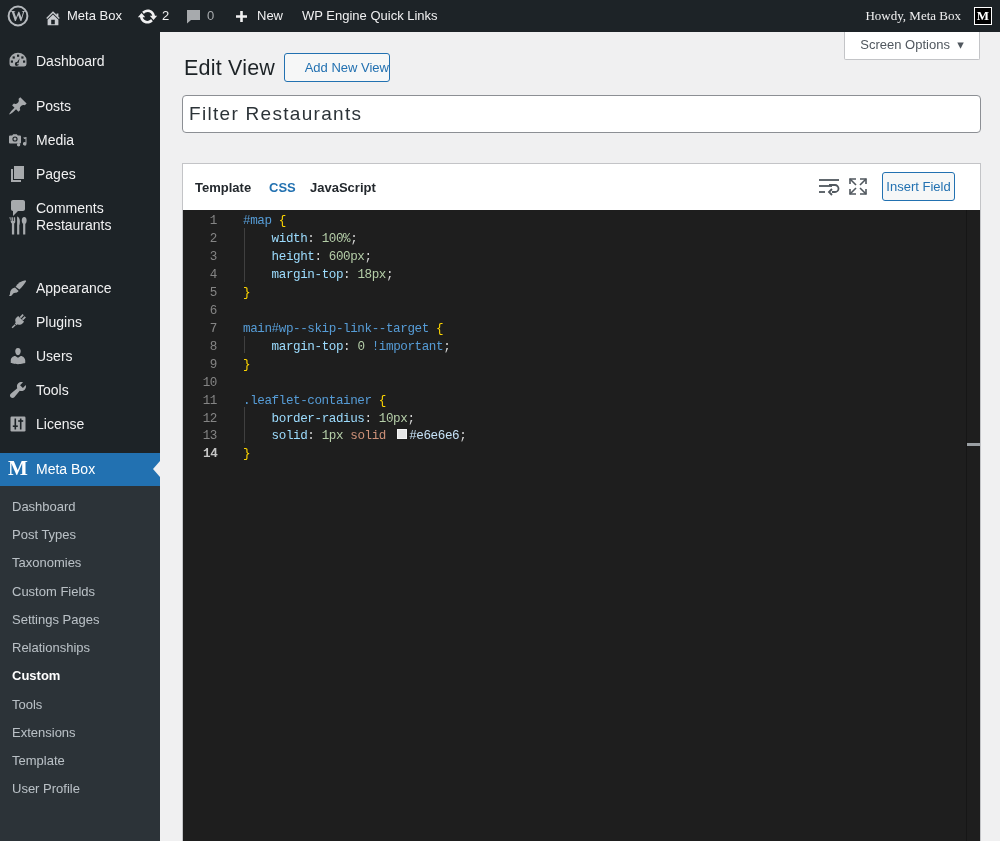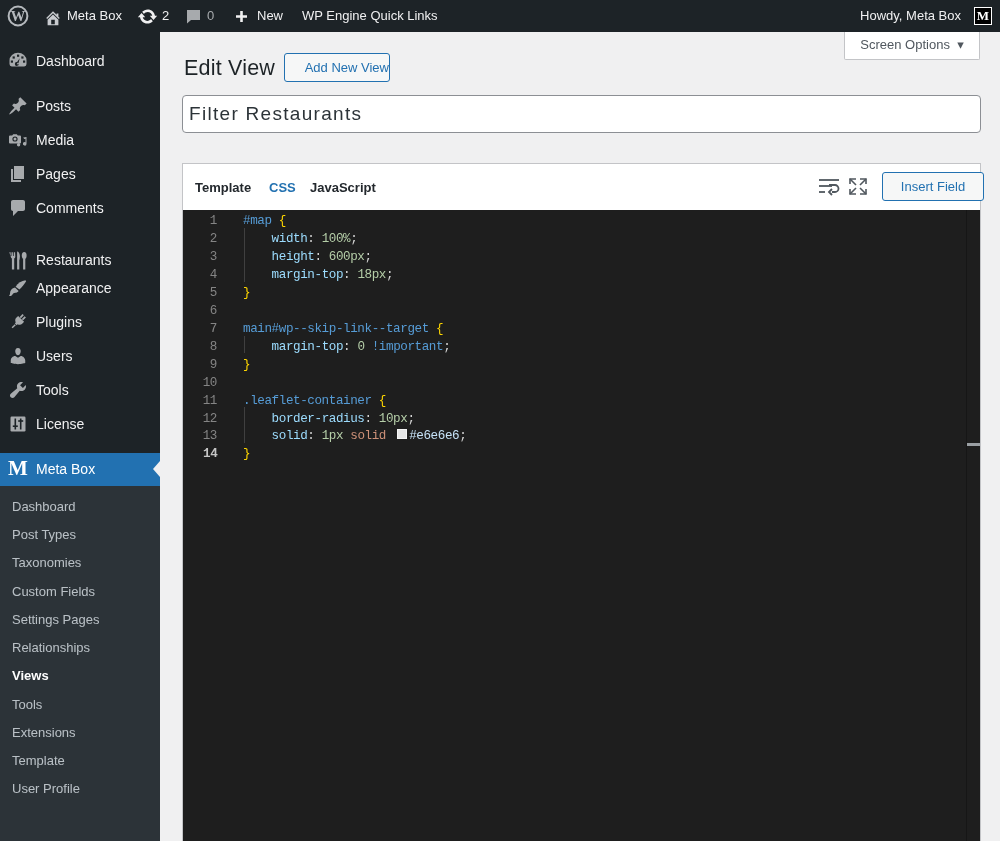--- a/index.html
+++ b/index.html
@@ -30,21 +30,21 @@
 #screenopt { position:absolute; left:844px; top:32px; width:136px; height:28px; background:#fff; border:1px solid #c3c4c7; border-top:none; border-radius:0 0 2px 2px; color:#50575e; font-size:13px; line-height:26px; text-align:center; }
 h1 { position:absolute; left:184px; top:55.5px; font-size:21.5px; font-weight:400; color:#1d2327; letter-spacing:0.2px; }
 #addnew { position:absolute; left:284px; top:53px; width:106px; height:29px; background:#f6f7f7; border:1px solid #2271b1; border-radius:3px; color:#2271b1; font-size:13px; text-align:right; line-height:27px; }
 #titlebox { position:absolute; left:182px; top:95px; width:799px; height:38px; background:#fff; border:1px solid #8c8f94; border-radius:4px; color:#2c3338; font-size:19px; letter-spacing:1.3px; line-height:36px; padding-left:6px; }
 
 #panel { position:absolute; left:182px; top:163px; width:799px; height:678px; background:#fff; border:1px solid #c3c4c7; border-bottom:none; }
 .tab { position:absolute; top:180px; font-size:13px; font-weight:700; color:#23282d; }
 #tab-t { left:195px; }
 #tab-c { left:269px; color:#2271b1; }
 #tab-j { left:310px; }
-#insertf { position:absolute; left:882px; top:172px; width:102px; height:29px; background:#f6f7f7; border:1px solid #2271b1; border-radius:3px; color:#2271b1; font-size:13px; text-align:center; line-height:27px; }
+#insertf { position:absolute; left:882px; top:172px; width:73px; height:29px; background:#f6f7f7; border:1px solid #2271b1; border-radius:3px; color:#2271b1; font-size:13px; text-align:center; line-height:27px; }
 
 
 #editor { position:absolute; left:183px; top:210px; width:797px; height:631px; background:#1e1e1e; }
 #gutter { position:absolute; left:183px; top:213.2px; width:34px; text-align:right; font-family:"Liberation Mono",monospace; font-size:12.6px; letter-spacing:-0.41px; line-height:17.94px; color:#858585; white-space:pre; }
 #code { position:absolute; left:243px; top:213.2px; font-family:"Liberation Mono",monospace; font-size:12.6px; letter-spacing:-0.41px; line-height:17.94px; color:#d4d4d4; white-space:pre; }
 #code .s { color:#569cd6;text-align:right; }
 #code .p { color:#9cdcfe; }
 #code .v { color:#b5cea8; }
 #code .b { color:#ffd700; }
 #code .o { color:#ce9178; }
@@ -83,21 +83,21 @@
       </svg>
     </span>
   <span class="it" style="left:207px; color:#a7aaad;">0</span>
   <span class="it" style="left:236px; top:11px; height:10px;">
       <svg width="11" height="11" viewBox="0 0 11 11">
         <path d="M4.2 0 h2.6 v4.2 h4.2 v2.6 h-4.2 v4.2 h-2.6 v-4.2 h-4.2 v-2.6 h4.2 Z" fill="#f0f0f1"></path>
       </svg>
     </span>
   <span class="it" style="left:257px;">New</span>
   <span class="it" style="left:302px;">WP Engine Quick Links</span>
-  <span class="it" style="right:39px;">Howdy, Meta Box</span>
+  <span class="it" style="right:39px;font-family:Liberation Serif, serif;">Howdy, Meta Box</span>
   <span class="it" style="left:974px; top:7px; width:18px; height:18px; background:#000; border:1.5px solid #fff; text-align:center; line-height:15px; font-family:'Liberation Serif',serif; font-weight:700; font-size:13px; color:#fff;">M</span>
 </div>
 
 <div id="menu">
   <div class="mi" style="top:12px;">
       <span class="ico"><svg width="20" height="20" viewBox="0 0 20 20">
           <path fill="#a7aaad" d="M1.5 9.5 a8.5 7.8 0 0 1 17 0 v3.6 a2.3 2.3 0 0 1 -2.3 2.3 h-12.4 a2.3 2.3 0 0 1 -2.3 -2.3 Z"></path>
           <g fill="#1d2327">
             <rect x="9" y="3.6" width="2.2" height="2.2"></rect>
             <rect x="4.6" y="5.4" width="2.2" height="2.2"></rect>
@@ -130,21 +130,21 @@
           <path d="M6 15V2h10v13H6zm-1 1h8v2H3V5h2v11z"></path>
         </svg></span>
       <span class="lbl">Pages</span>
     </div>
   <div class="mi" style="top:159px;">
       <span class="ico"><svg width="20" height="20" viewBox="0 0 20 20" fill="#a7aaad">
           <path d="M5 2h10c1.1 0 2 .9 2 2v7c0 1.1-.9 2-2 2h-5l-5 5v-5c-1.1 0-2-.9-2-2V4c0-1.1.9-2 2-2z"></path>
         </svg></span>
       <span class="lbl">Comments</span>
     </div>
-  <div class="mi" style="top:211px;padding-left:35px;">
+  <div class="mi" style="top:176px;padding-left:35px;">
       <span class="ico"><svg width="20" height="20" viewBox="0 0 20 20" fill="#a7aaad">
           <path d="M1.3 2.2 h1.3 l.1 3.8 h.75 l.1 -3.8 h1.3 l.1 3.8 h.75 l.1 -3.8 h1.3 l.2 4.6 a1.7 1.7 0 0 1 -1.1 1.6 v11 h-2.3 v-11 a1.7 1.7 0 0 1 -1.1 -1.6 Z"></path>
           <path d="M9.1 1.6 c1.5 0 2.8 2.3 2.8 4.8 l-.3 3.4 h-.3 v9.6 h-2.2 Z"></path>
           <ellipse cx="16.2" cy="5.4" rx="2.4" ry="3.5"></ellipse>
           <path d="M15.1 8.3 h2.2 v11.1 h-2.2 Z"></path>
         </svg></span>
       <span class="lbl">Restaurants</span>
     </div>
   <div class="mi" style="top:239px;">
       <span class="ico"><svg width="20" height="20" viewBox="0 0 20 20" fill="#a7aaad">
@@ -196,21 +196,21 @@
     <span id="mb-arrow"></span>
   </div>
 
 <div id="submenu">
   <div class="smi">Dashboard</div>
   <div class="smi">Post Types</div>
   <div class="smi">Taxonomies</div>
   <div class="smi">Custom Fields</div>
   <div class="smi">Settings Pages</div>
   <div class="smi">Relationships</div>
-  <div class="smi cur">Views</div>
+  <div class="smi cur">Custom</div>
   <div class="smi">Tools</div>
   <div class="smi">Extensions</div>
   <div class="smi">Template</div>
   <div class="smi">User Profile</div>
 </div>
 
 <div id="screenopt">Screen Options&nbsp;&nbsp;▾</div>
 <h1>Edit View</h1>
 <div id="addnew">Add New View</div>
 <div id="titlebox">Filter Restaurants</div>

